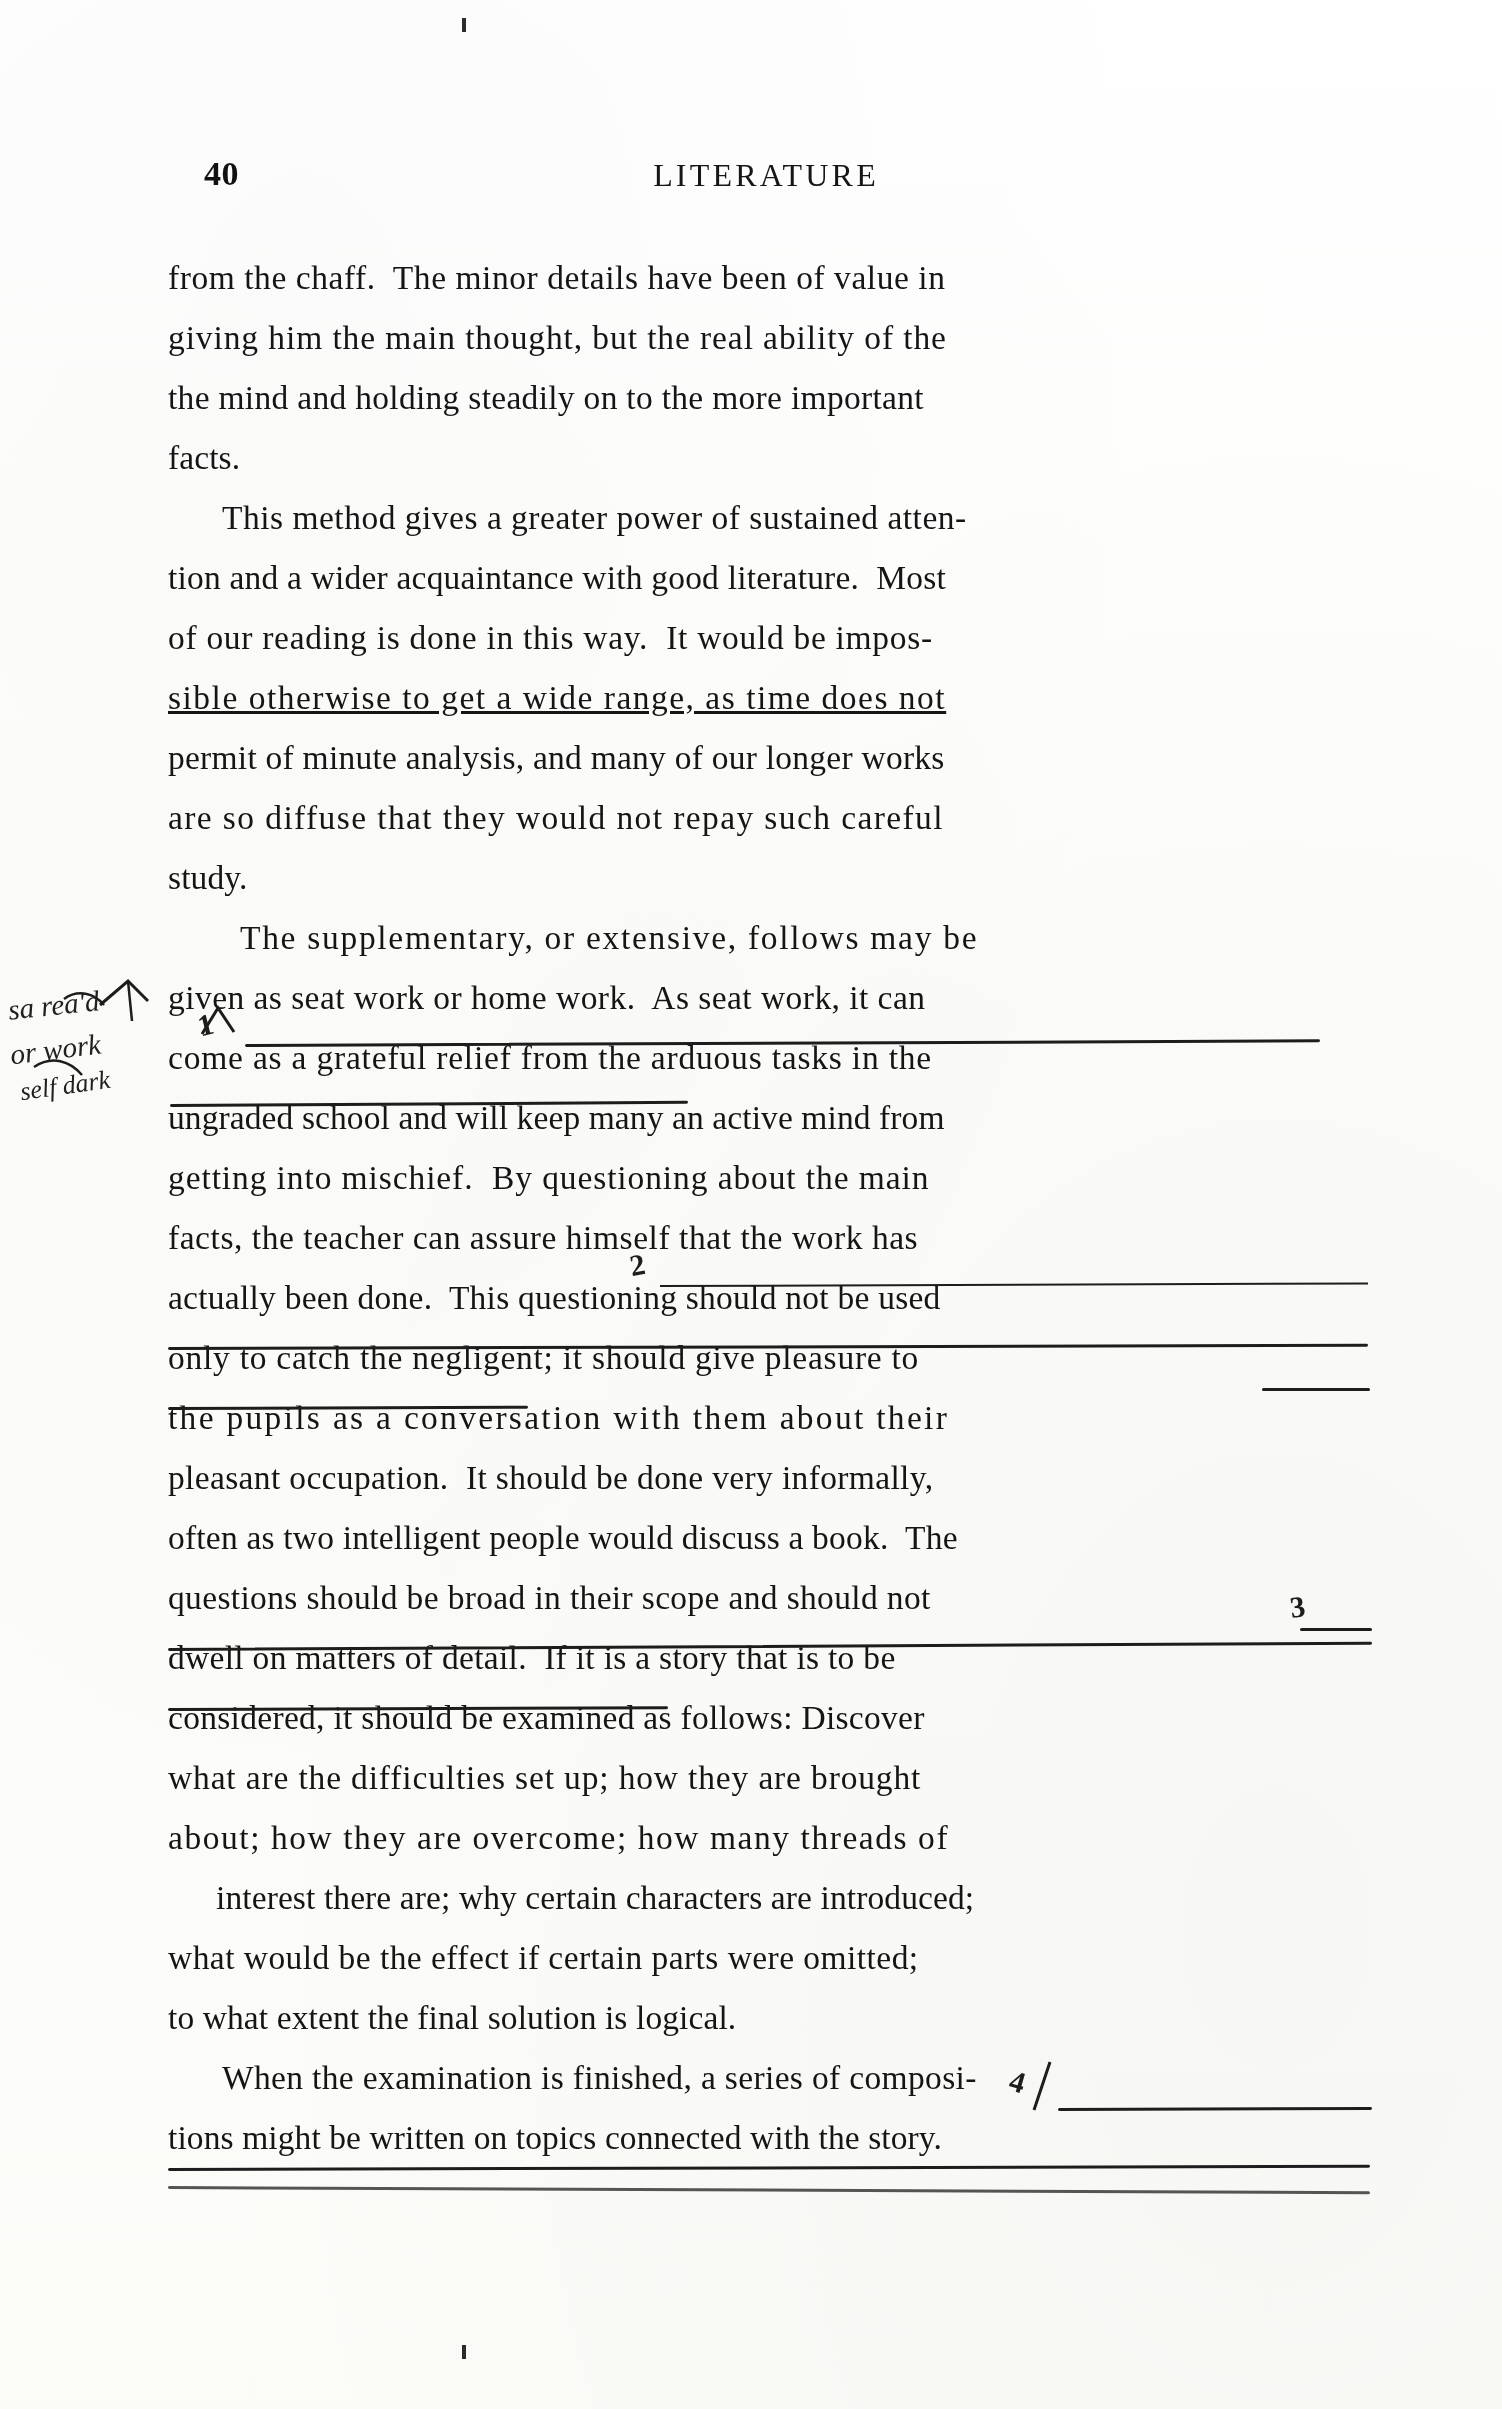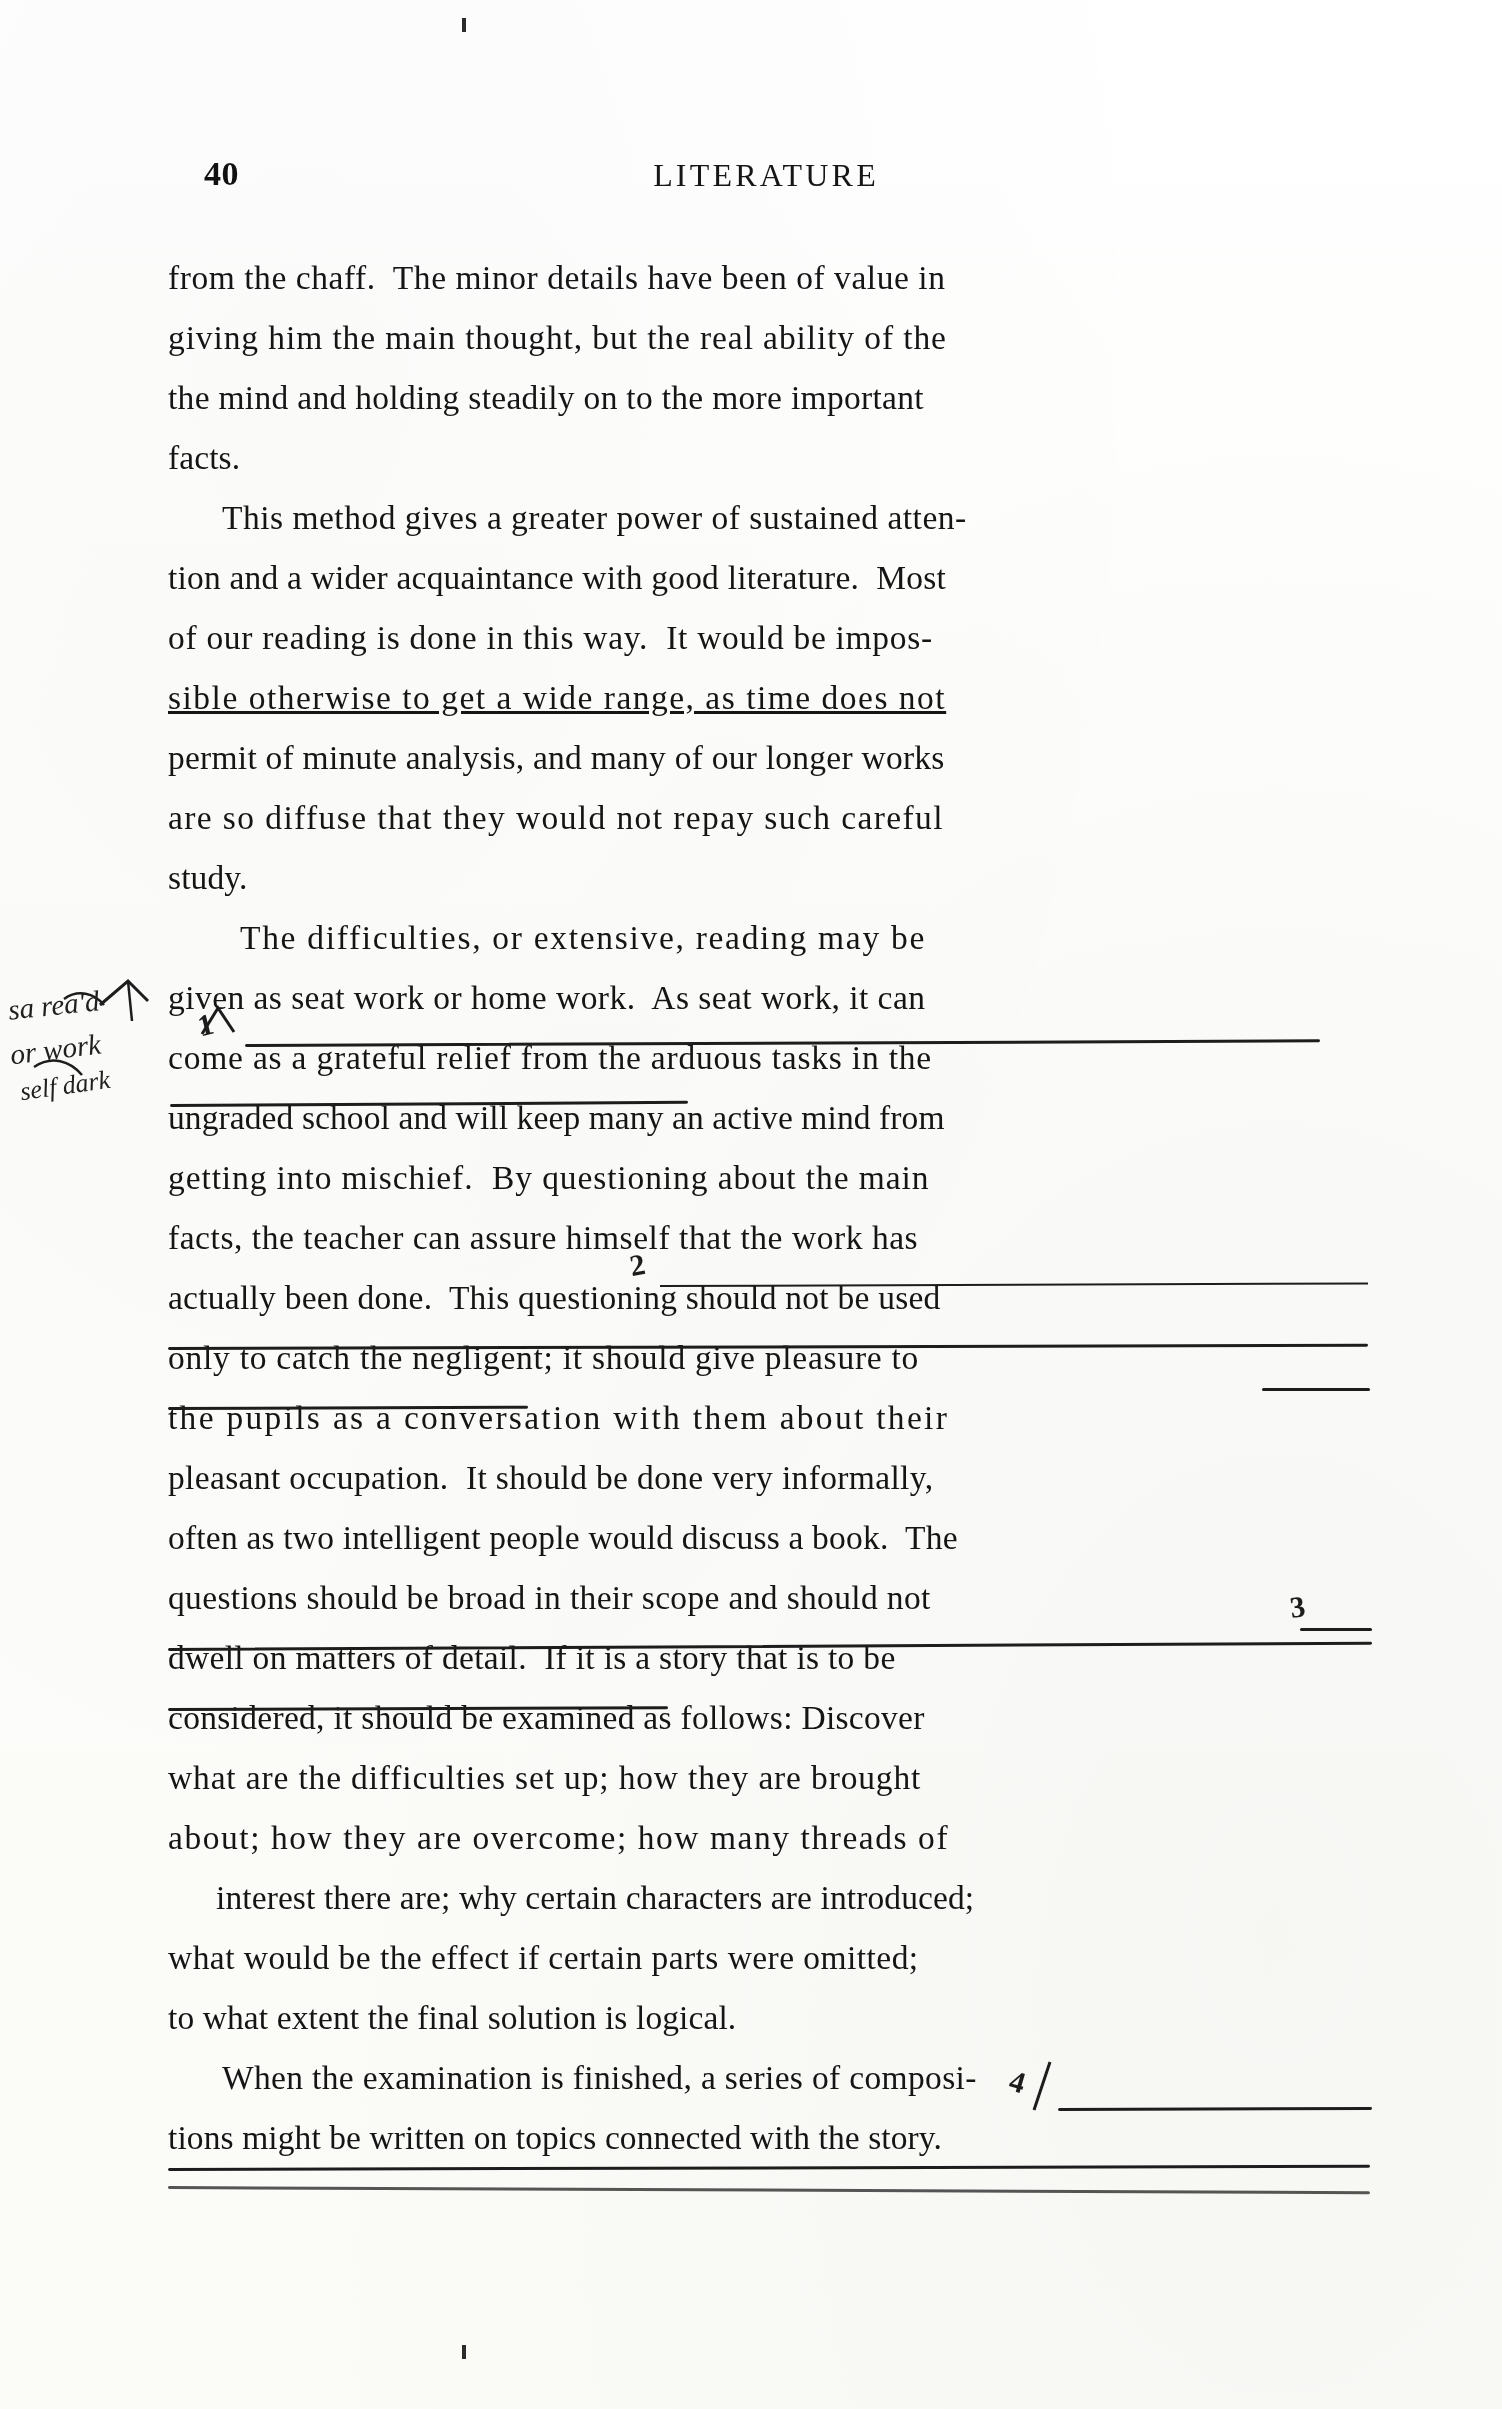--- a/index.html
+++ b/index.html
@@ -171,21 +171,21 @@
       <div class="line indent" style="letter-spacing:0.5px;">This method gives a greater power of sustained atten-</div>
       <div class="line" style="letter-spacing:0.2px;">tion and a wider acquaintance with good literature.  Most</div>
       <div class="line" style="letter-spacing:0.7px;">of our reading is done in this way.  It would be impos-</div>
       <div class="line" style="letter-spacing:1.5px;text-decoration:underline;">sible otherwise to get a wide range, as time does not</div>
       <div class="line" style="letter-spacing:0.25px;">permit of minute analysis, and many of our longer works</div>
       <div class="line" style="letter-spacing:1.4px;">are so diffuse that they would not repay such careful</div>
       <div class="line">study.</div>
     </div>
 
     <div>
-      <div class="line indent" style="letter-spacing:1.7px; padding-left:72px;">The difficulties, or extensive, reading may be</div>
+      <div class="line indent" style="letter-spacing:1.7px; padding-left:72px;">The supplementary, or extensive, follows may be</div>
       <div class="line" style="letter-spacing:0.45px;">given as seat work or home work.  As seat work, it can</div>
       <div class="line" style="letter-spacing:0.8px;">come as a grateful relief from the arduous tasks in the</div>
       <div class="line" style="letter-spacing:0.1px;">ungraded school and will keep many an active mind from</div>
       <div class="line" style="letter-spacing:0.9px;">getting into mischief.  By questioning about the main</div>
       <div class="line" style="letter-spacing:0.55px;">facts, the teacher can assure himself that the work has</div>
       <div class="line" style="letter-spacing:0.25px;">actually been done.  This questioning should not be used</div>
       <div class="line" style="letter-spacing:0.75px;">only to catch the negligent; it should give pleasure to</div>
       <div class="line" style="letter-spacing:2.3px;">the pupils as a conversation with them about their</div>
       <div class="line" style="letter-spacing:0.35px;">pleasant occupation.  It should be done very informally,</div>
       <div class="line" style="letter-spacing:0.2px;">often as two intelligent people would discuss a book.  The</div>

